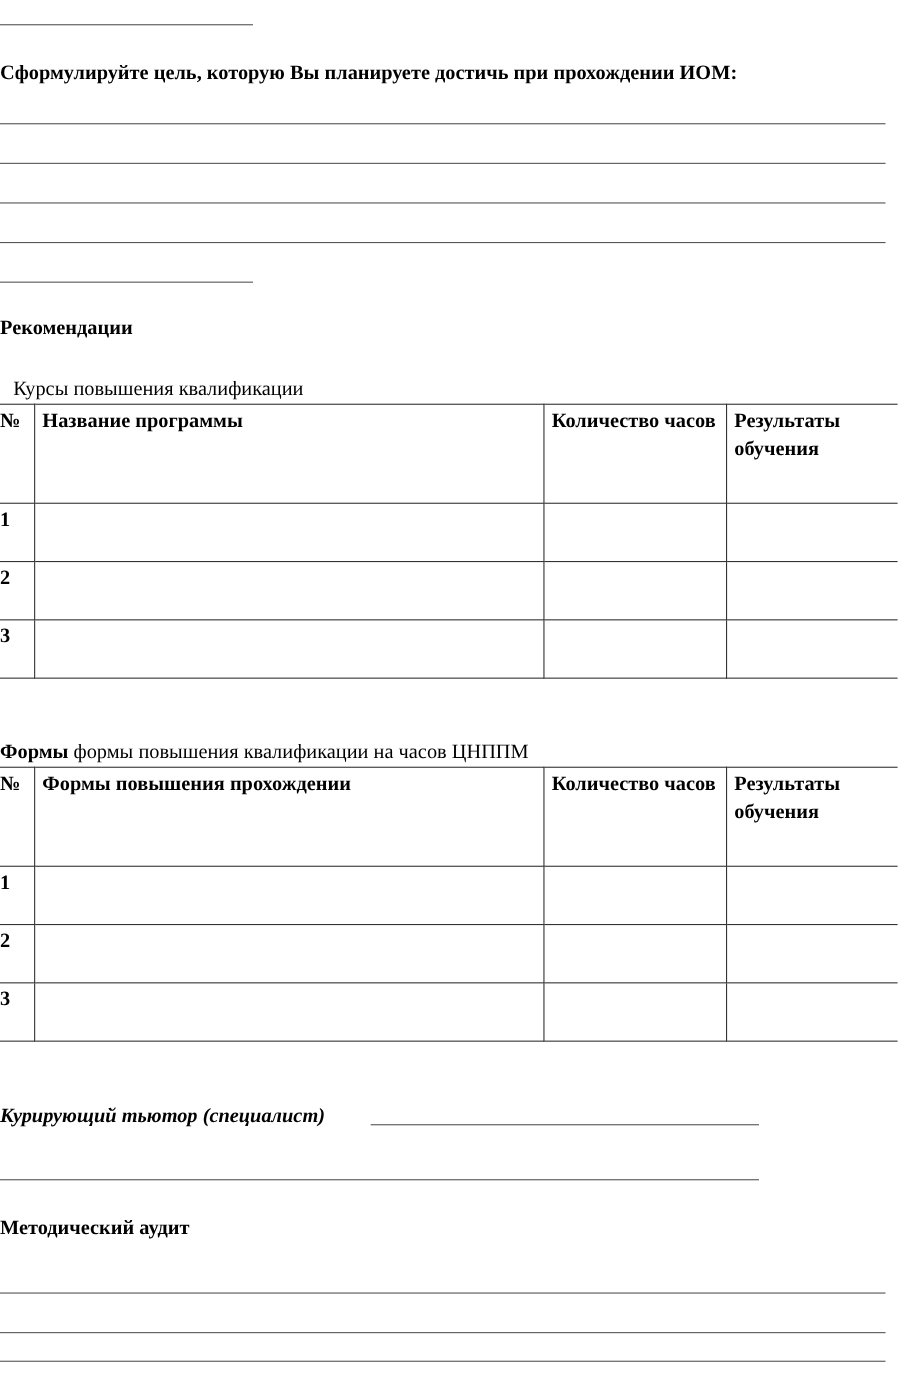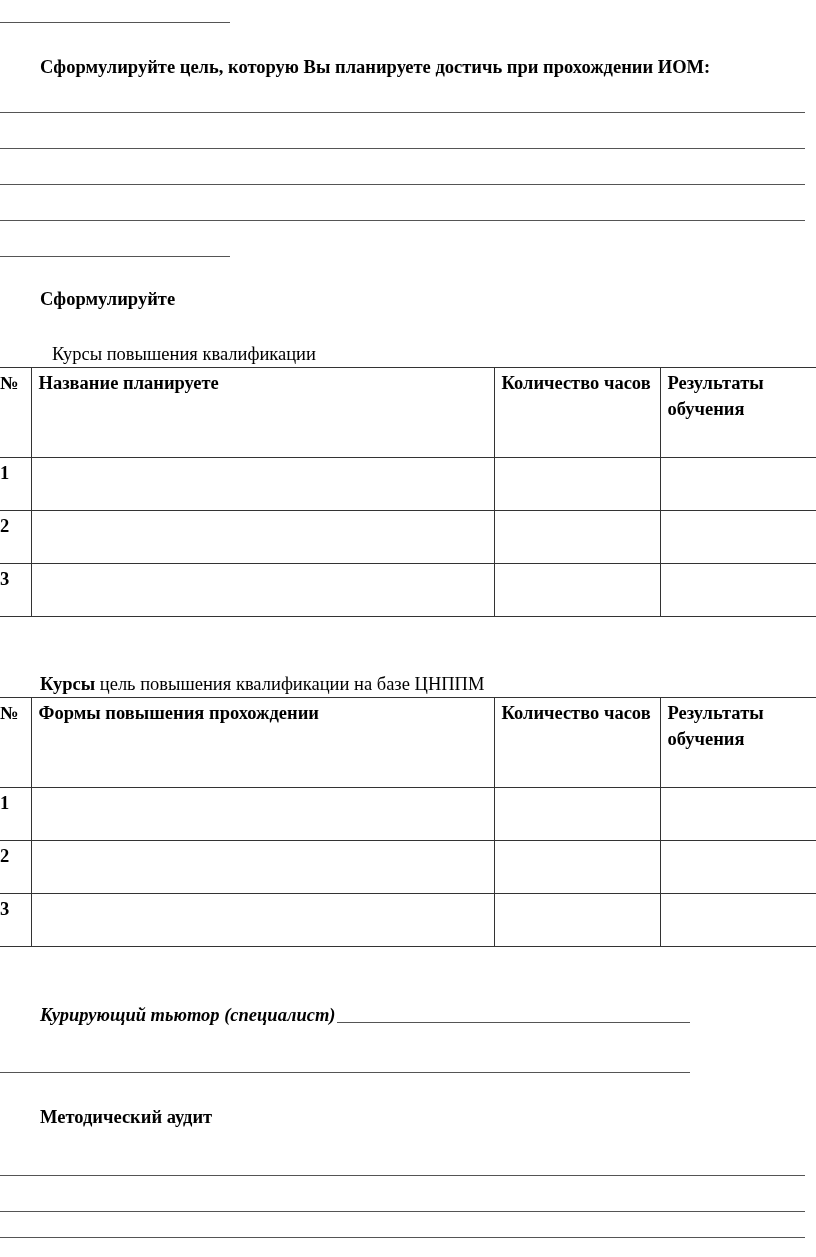--- a/index.html
+++ b/index.html
@@ -1,21 +1,21 @@
 <!DOCTYPE html>
 <html><head>
 <meta charset="utf-8">
 <style>
   html, body { margin:0; padding:0; background:#ffffff; }
   body { width:816px; height:1257px; position:relative; overflow:hidden;
          font-family:"Liberation Serif", "DejaVu Serif", serif; color:#000; }
   .abs { position:absolute; }
   .rule { position:absolute; height:0; border-top:1.3px solid #555; }
   .bold { font-weight:bold; }
-  .txt { font-size:18.5px; line-height:22px; white-space:nowrap;padding-left:40px; }
+  .txt { font-size:18.5px; line-height:22px; white-space:nowrap; }
   table.grid { position:absolute; left:0; border-collapse:collapse; width:816px;
                table-layout:fixed; font-size:18.5px; }
   table.grid td { border:1.2px solid #333; vertical-align:top; padding:2px 7px 0 7px;
                   line-height:26px; font-weight:bold; }
   table.grid td.num { padding-left:0; padding-right:0; }
   table.grid tr td:first-child { border-left:none; }
   table.grid tr td:last-child { border-right:none; }
   .hdr td { height:87px; }
   .row td { height:50px; }
 </style>
@@ -25,35 +25,35 @@
 <div class="rule" style="left:0; top:22px; width:230px;"></div>
 
 <div class="abs txt bold" style="left:0; top:56px;">Сформулируйте цель, которую Вы планируете достичь при прохождении ИОМ:</div>
 
 <div class="rule" style="left:0; top:112px; width:805px;"></div>
 <div class="rule" style="left:0; top:148px; width:805px;"></div>
 <div class="rule" style="left:0; top:184px; width:805px;"></div>
 <div class="rule" style="left:0; top:220px; width:805px;"></div>
 <div class="rule" style="left:0; top:256px; width:230px;"></div>
 
-<div class="abs txt bold" style="left:0; top:288px;">Сформулируйте</div>
+<div class="abs txt bold" style="left:0; top:288px;">Рекомендации</div>
 
 <div class="abs txt" style="left:12px; top:343px;">Курсы повышения квалификации</div>
 
 <table class="grid" style="top:367px;">
   <colgroup>
       <col style="width:31px">
       <col style="width:463px">
       <col style="width:166px">
       <col style="width:156px">
     </colgroup>
   <tbody>
       <tr class="hdr">
     <td class="num">№</td>
-    <td>Название планируете</td>
+    <td>Название программы</td>
     <td>Количество часов</td>
     <td>Результаты обучения</td>
   </tr>
   <tr class="row">
     <td class="num">1</td>
     <td></td>
     <td></td>
     <td></td>
   </tr>
   <tr class="row">
@@ -65,21 +65,21 @@
   <tr class="row">
     <td class="num">3</td>
     <td></td>
     <td></td>
     <td></td>
   </tr>
 </tbody>
   </table>
 
 <div class="abs txt" style="left:0; top:673px;">
-  <span class="bold">Курсы</span><span style="white-space:pre;"> цель повышения квалификации на базе ЦНППМ</span>
+  <span class="bold">Формы</span><span style="white-space:pre;"> формы повышения квалификации на часов ЦНППМ</span>
 </div>
 
 <table class="grid" style="top:697px;">
   <colgroup>
       <col style="width:31px">
       <col style="width:463px">
       <col style="width:166px">
       <col style="width:156px">
     </colgroup>
   <tbody>

